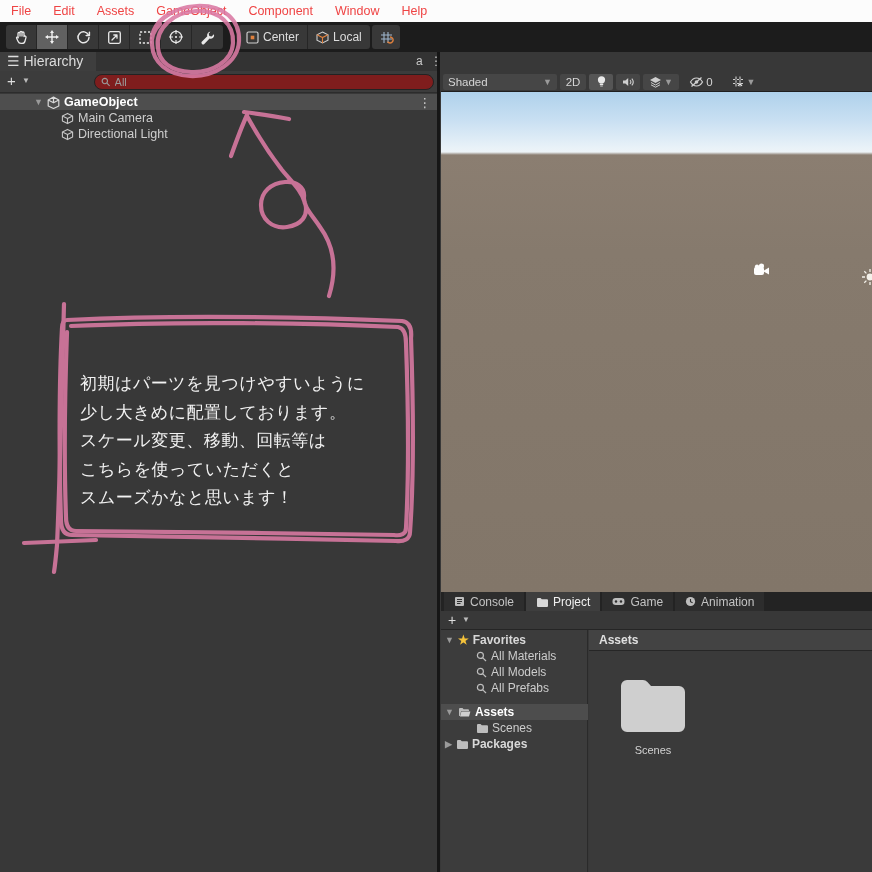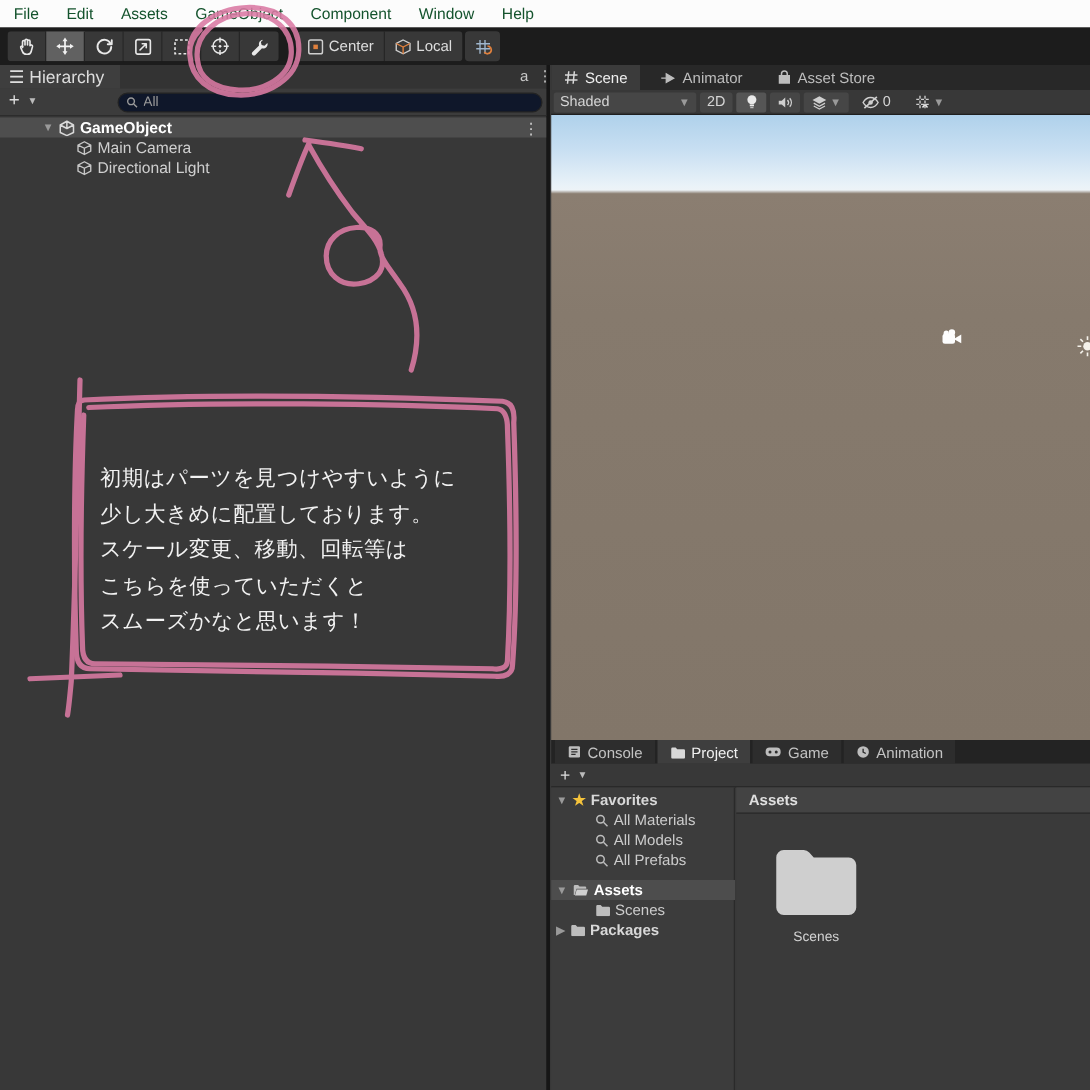--- a/index.html
+++ b/index.html
@@ -2,21 +2,21 @@
 <html><head>
 <meta charset="utf-8">
 <style>
   * { margin:0; padding:0; box-sizing:border-box; }
   html,body { width:872px; height:872px; overflow:hidden; background:#383838;
     font-family:"Liberation Sans", sans-serif; -webkit-font-smoothing:antialiased; }
   .abs { position:absolute; }
 
   
   #menubar { position:absolute; left:0; top:0; width:872px; height:22px; background:#fcfcfc;
-    display:flex; align-items:flex-end; font-size:12.5px; color:#14532d; }
+    display:flex; align-items:flex-end; font-size:12.5px; color:#ef4444; }
   #menubar .mitem { padding:0 11px; height:22px; line-height:22px; cursor:default; }
 
   
   #toolbar { position:absolute; left:0; top:22px; width:872px; height:30px; background:#1c1c1c; }
   .tool-group { position:absolute; left:6px; top:3px; height:24px; display:flex; border-radius:3px; overflow:hidden; }
   .tool-btn { width:31px; height:24px; background:#383838; border-right:1px solid #262626;
     display:flex; align-items:center; justify-content:center; }
   .tool-btn:last-child { border-right:none; }
   .tool-btn.active { background:#616161; }
   .pill-group { position:absolute; left:238px; top:3px; height:24px; display:flex; border-radius:3px; overflow:hidden; }
@@ -30,21 +30,21 @@
   #hierarchy { position:absolute; left:0; top:52px; width:440px; height:820px; background:#383838;
     border-right:3px solid #161616; }
   #hier-header { position:absolute; left:0; top:0; width:100%; height:19px; background:#333; }
   #hier-tab { position:absolute; left:0; top:0; width:96px; height:19px; background:#3e3e3e;
     color:#ddd; font-size:14px; line-height:19px; padding-left:7px; }
   #hier-header .hdr-ic { position:absolute; top:0; height:19px; line-height:19px; color:#c9c9c9; font-size:12px; }
   #hier-toolbar { position:absolute; left:0; top:19px; width:100%; height:22px; background:#3c3c3c;
     border-bottom:1px solid #2c2c2c; }
   #hier-plus { position:absolute; left:7px; top:1px; color:#ddd; font-size:15px; }
   #hier-plus-arrow { position:absolute; left:22px; top:5px; color:#bbb; font-size:8px; }
-  #hier-search { position:absolute; left:94px; top:3px; width:340px; height:16px; background:#0f172a;
+  #hier-search { position:absolute; left:94px; top:3px; width:340px; height:16px; background:#7f1d1d;
     border:1px solid #232323; border-radius:8px; display:flex; align-items:center; padding:0 6px; gap:4px; }
   #hier-search input { background:transparent; border:none; outline:none; color:#9a9a9a;
     font-size:11px; width:100%; font-family:"Liberation Sans",sans-serif; }
   .hrow { position:absolute; left:0; width:100%; height:16px; display:flex; align-items:center;
     color:#cfcfcf; font-size:12.5px; gap:4px; }
   .hrow.sel { background:#4e4e4e; color:#fff; font-weight:bold; }
 
   
   #right { position:absolute; left:441px; top:52px; width:431px; height:820px; }
   #scene-tabbar { position:absolute; left:0; top:0; width:431px; height:20px; background:#282828;
@@ -215,41 +215,20 @@
   <div class="hrow" style="top:74px;">
     <svg width="13" height="13" viewBox="0 0 13 13" style="margin-left:61px;">
       <path d="M6.5 1.4 L11.6 4.1 V8.9 L6.5 11.6 L1.4 8.9 V4.1 Z M6.5 6.6 V11.6 M1.4 4.1 L6.5 6.6 L11.6 4.1" fill="none" stroke="#c6c6c6" stroke-width="1.1" stroke-linejoin="round"></path>
     </svg>
     <span>Directional Light</span>
   </div>
 </div>
 
 <div id="right">
 
-  <div id="scene-tabbar">
-    <div class="tab active">
-      <svg width="12" height="12" viewBox="0 0 12 12">
-        <path d="M4 1 L3 11 M8.5 1 L7.5 11 M1 4 H11 M1 8 H11" stroke="#d8d8d8" stroke-width="1.2" fill="none"></path>
-      </svg>
-      <span>Scene</span>
-    </div>
-    <div class="tab" style="margin-left:6px;">
-      <svg width="13" height="11" viewBox="0 0 13 11">
-        <path d="M1 5.5 H5 M5 2 L11 5.5 L5 9 Z" fill="#bdbdbd" stroke="#bdbdbd" stroke-width="1"></path>
-      </svg>
-      <span>Animator</span>
-    </div>
-    <div class="tab" style="margin-left:8px;">
-      <svg width="11" height="12" viewBox="0 0 11 12">
-        <rect x="1" y="4" width="9" height="7" fill="#bdbdbd"></rect>
-        <path d="M3.2 4 V3 a2.3 2.3 0 0 1 4.6 0 V4" fill="none" stroke="#bdbdbd" stroke-width="1.2"></path>
-      </svg>
-      <span>Asset Store</span>
-    </div>
-  </div>
 
   <div id="scene-toolbar">
     <div class="st-dd">
       <span>Shaded</span>
       <span class="caret">▼</span>
     </div>
     <div class="st-btn" style="width:26px;">
       <span>2D</span>
     </div>
     <div class="st-btn lit" style="width:24px;">

